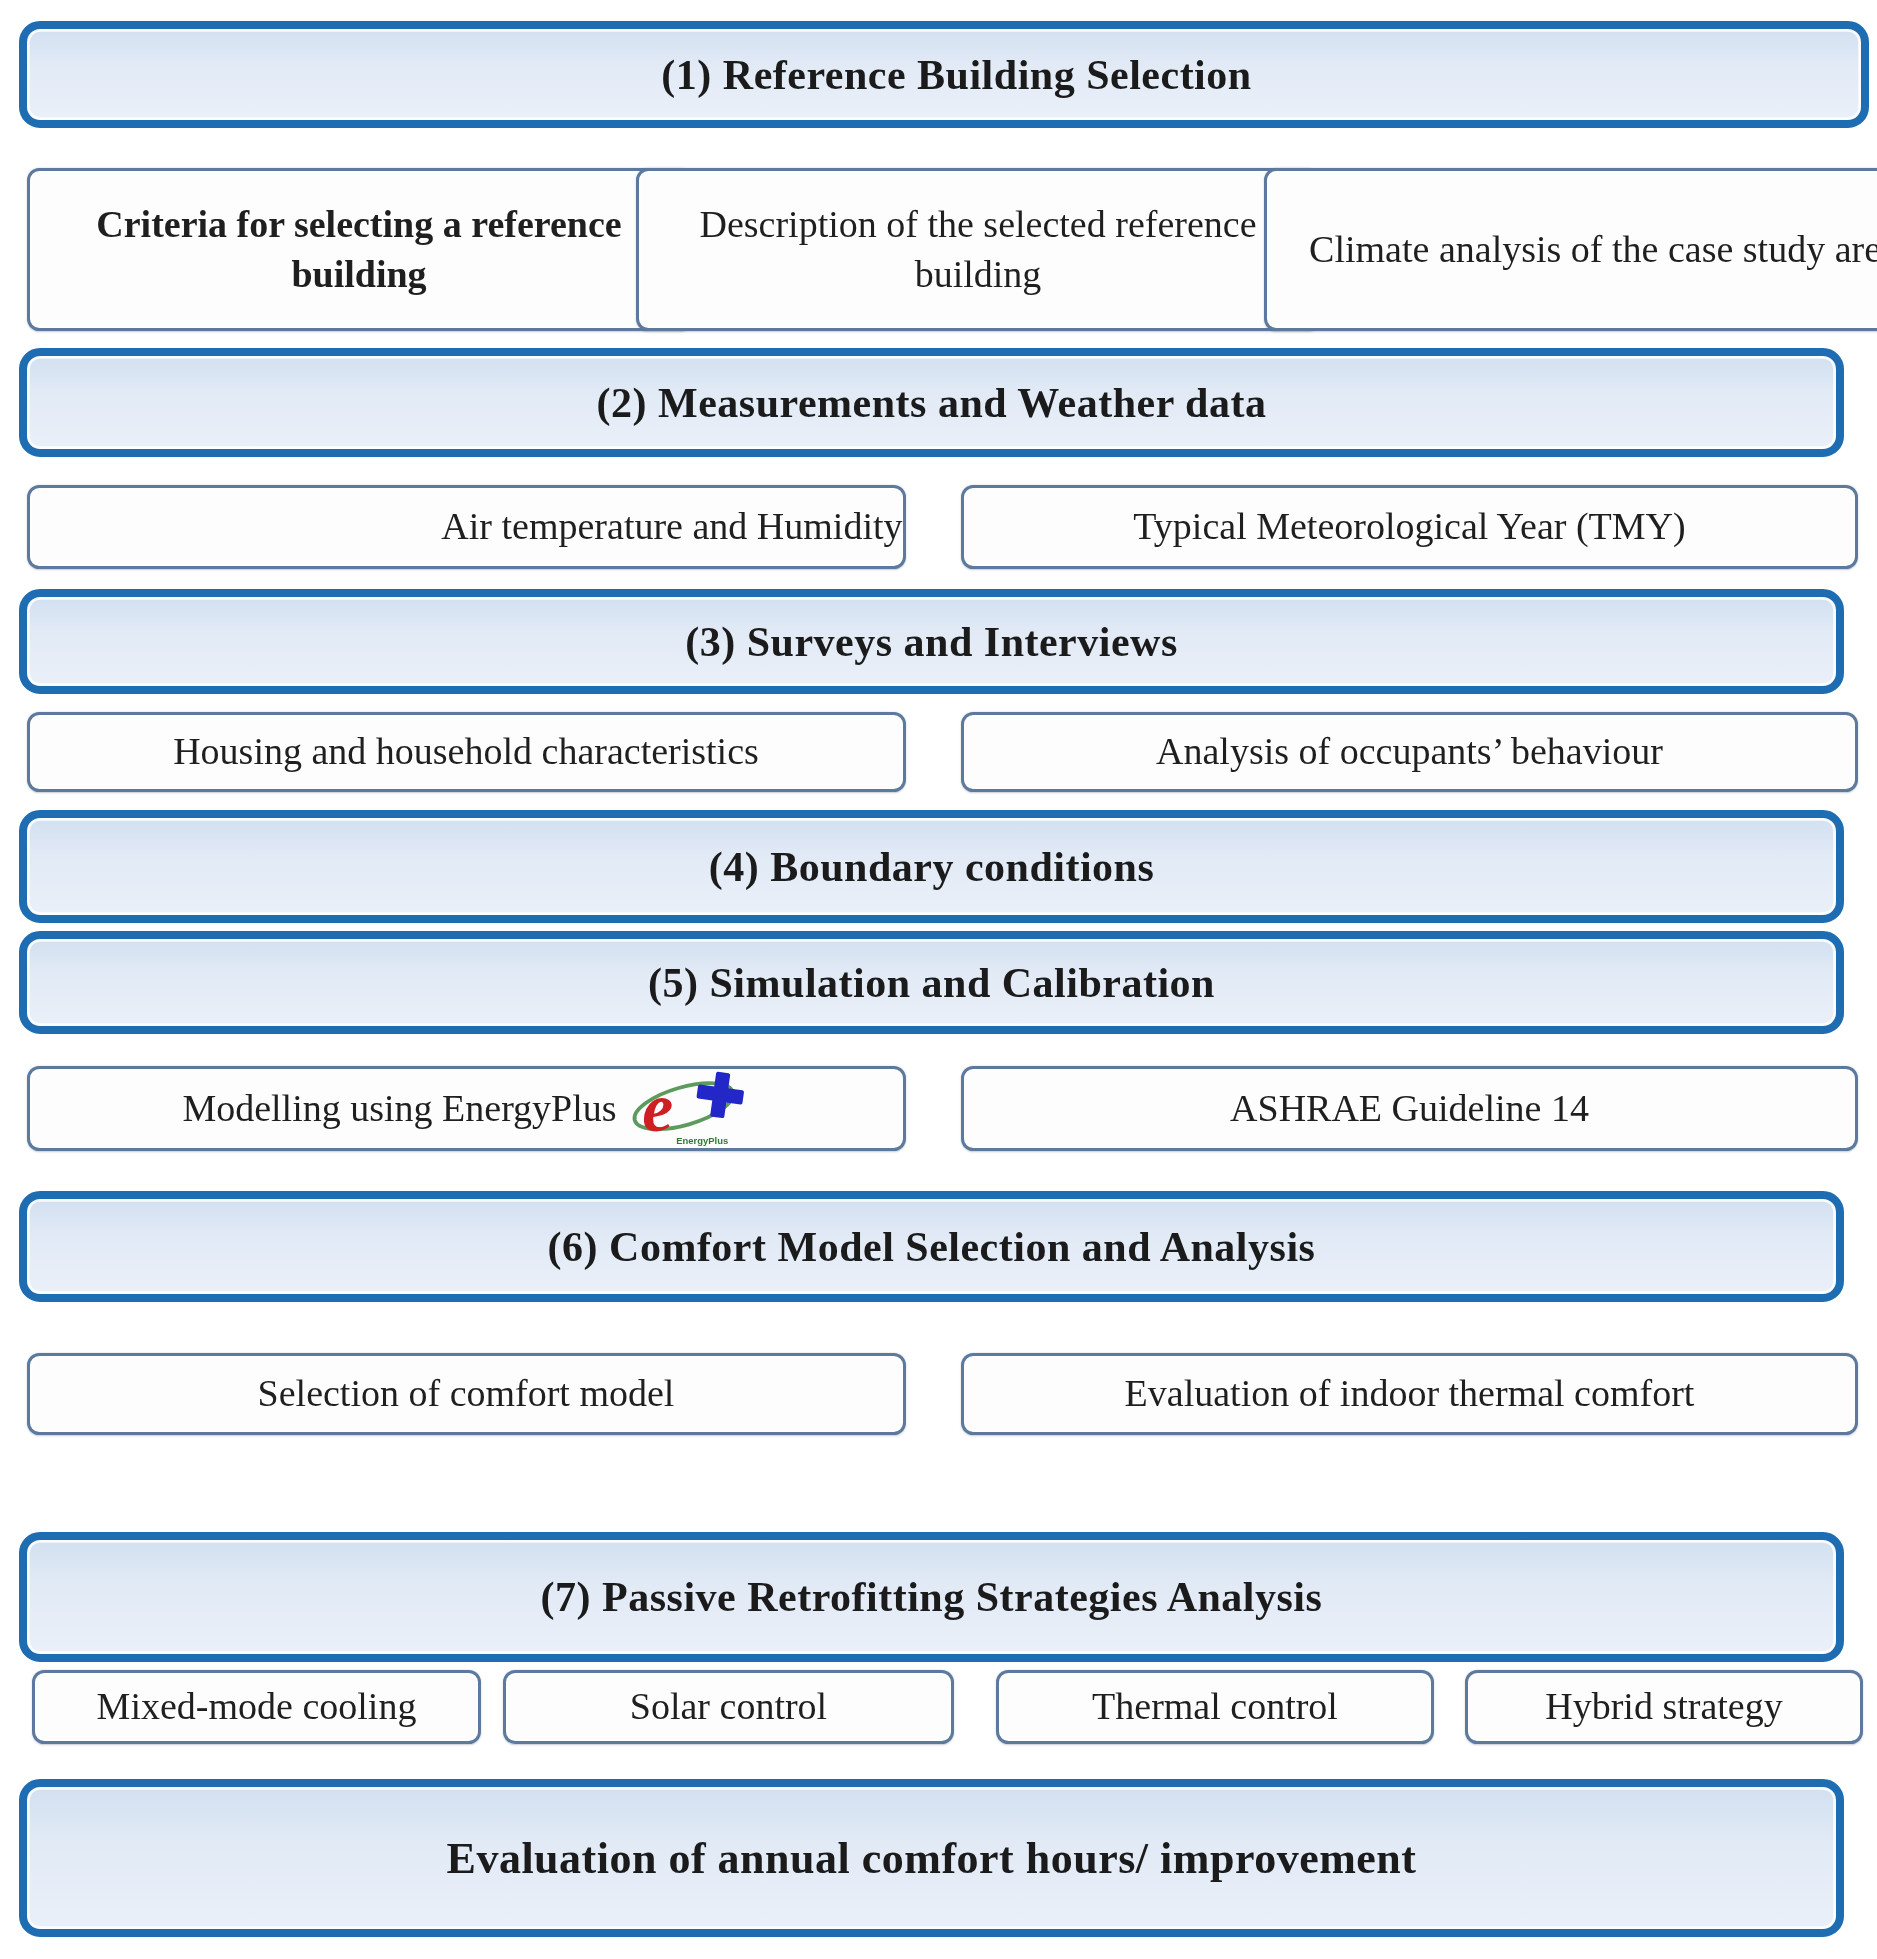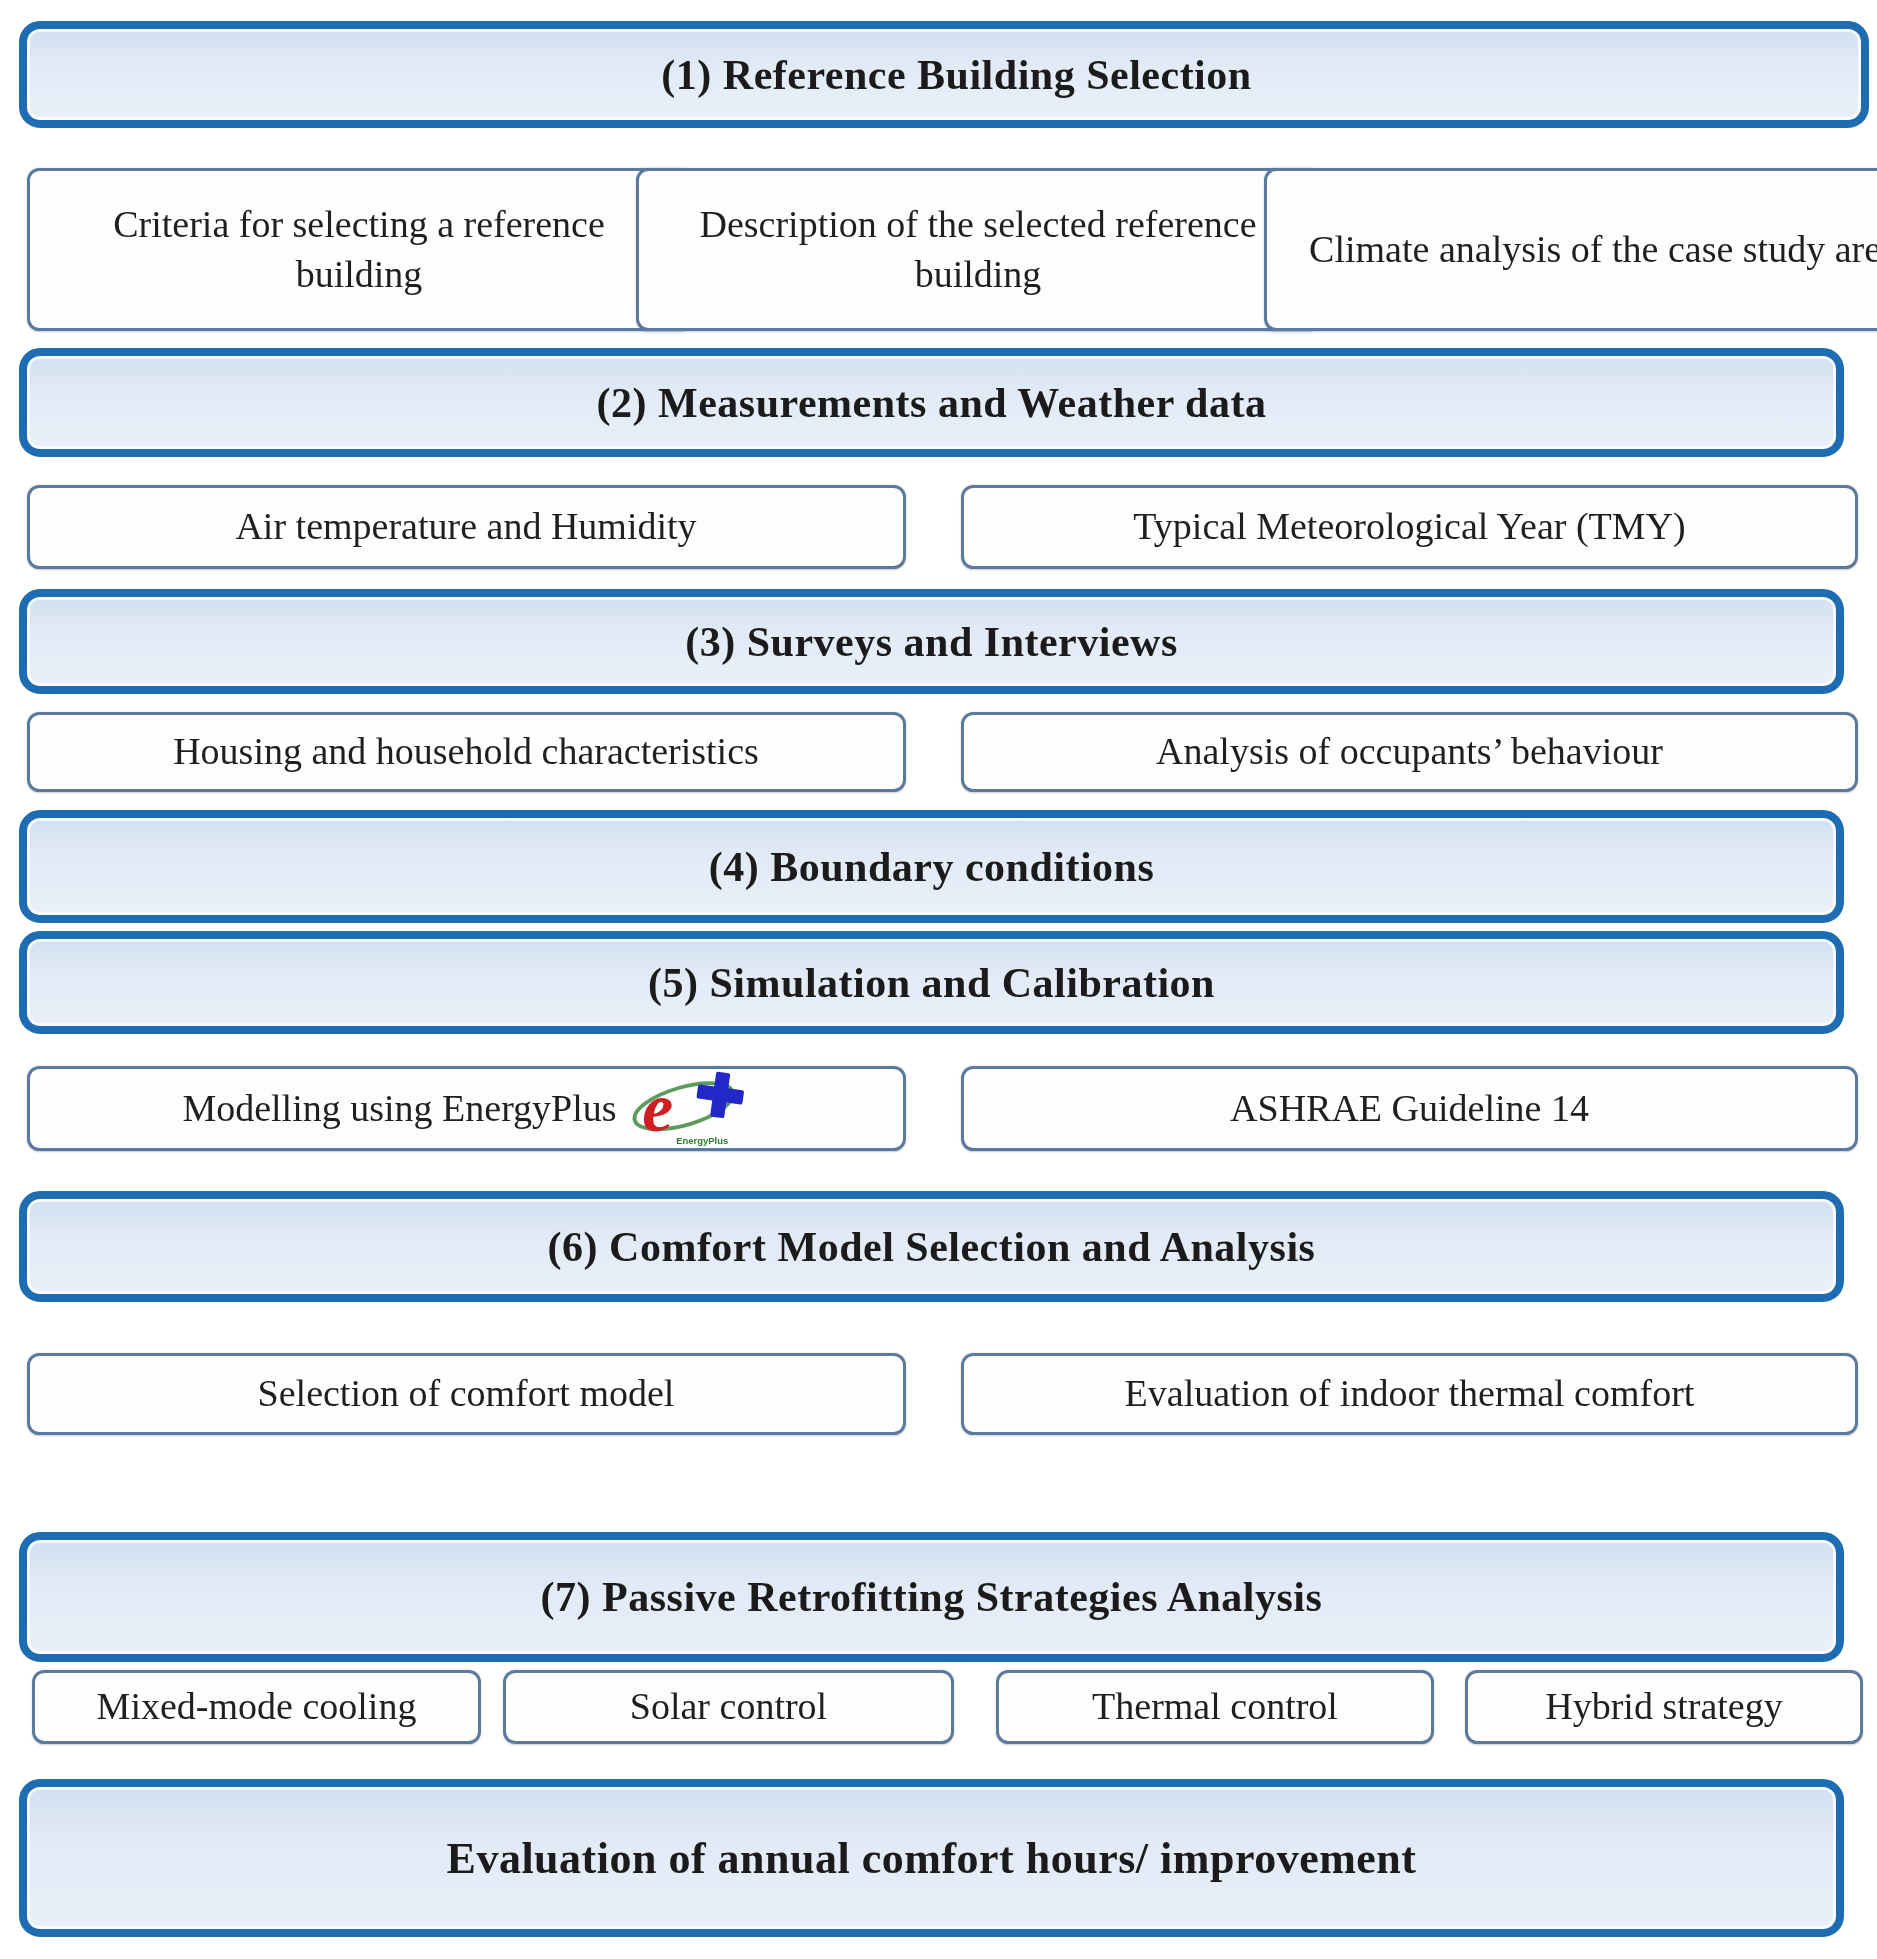--- a/index.html
+++ b/index.html
@@ -39,35 +39,35 @@
 </style>
 </head>
 <body>
 
 <div class="canvas">
 
   <div class="hdr" style="top:21px;height:91px;padding-left:25px;">
     <span>(1) Reference Building Selection</span>
   </div>
 
-  <div class="sub two" style="top:168px;left:26.5px;width:575px;height:157px;">
+  <div class="sub two" style="top:168px;left:26.5px;width:575px;height:157px;font-weight:bold;">
     <span>Criteria for selecting a reference building</span>
   </div>
   <div class="sub two" style="top:168px;left:636px;width:594px;height:157px;justify-content:center;">
     <span>Description of the selected reference building</span>
   </div>
   <div class="sub two" style="top:168px;left:1264px;width:589px;height:157px;">
     <span>Climate analysis of the case study area</span>
   </div>
 
   <div class="hdr" style="top:348px;height:93px;">
     <span>(2) Measurements and Weather data</span>
   </div>
 
-  <div class="sub one" style="top:485px;left:26.5px;width:873px;height:78px;">
+  <div class="sub one" style="top:485px;left:26.5px;width:873px;height:78px;justify-content:flex-end;">
     <span>Air temperature and Humidity</span>
   </div>
   <div class="sub one" style="top:485px;left:961px;width:891px;height:78px;">
     <span>Typical Meteorological Year (TMY)</span>
   </div>
 
   <div class="hdr" style="top:589px;height:89px;">
     <span>(3) Surveys and Interviews</span>
   </div>
 

